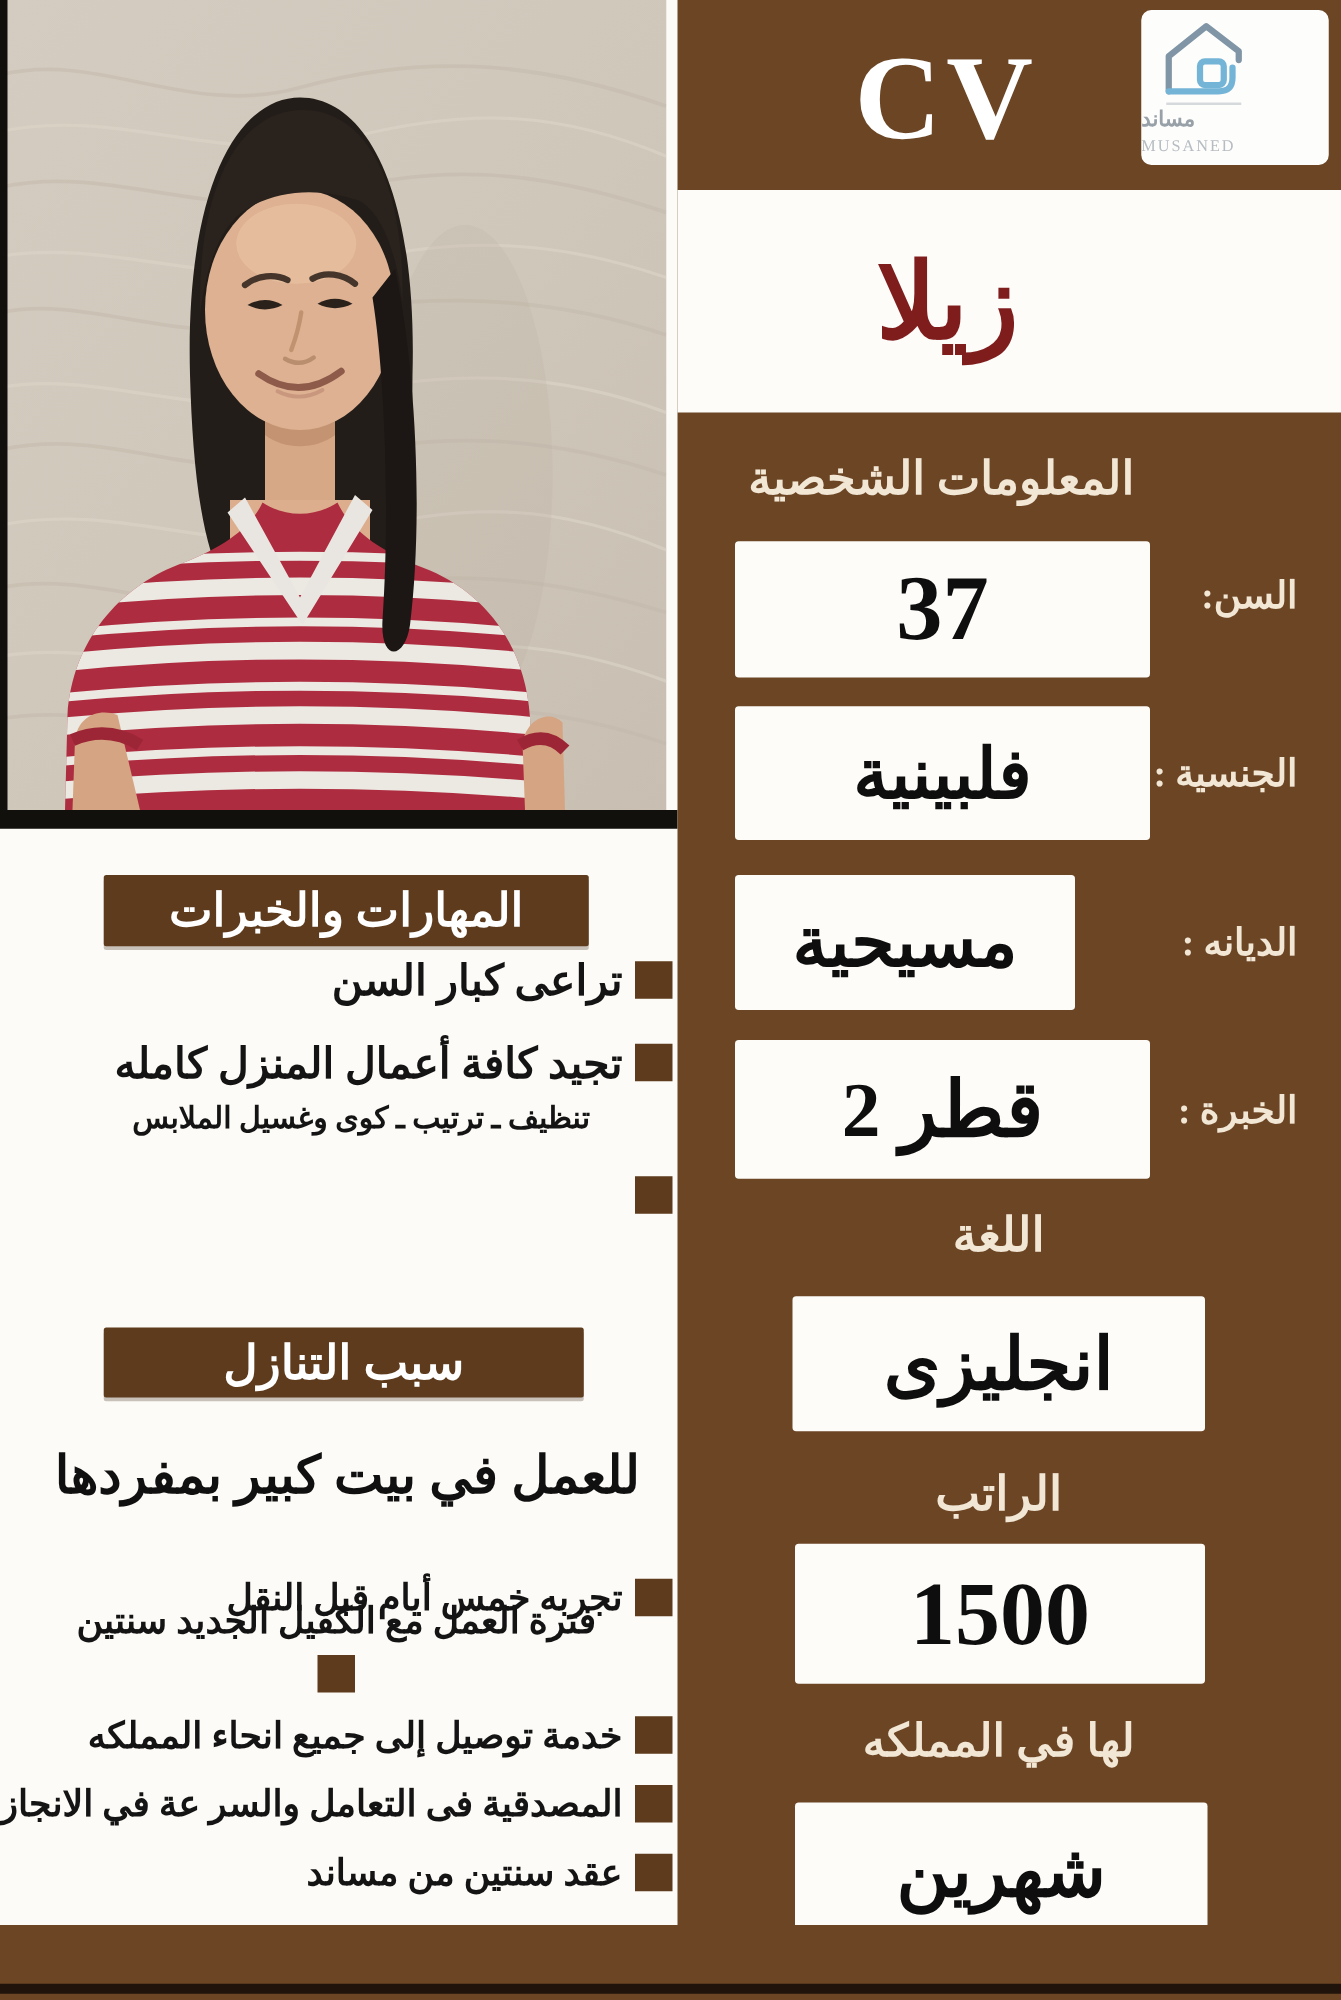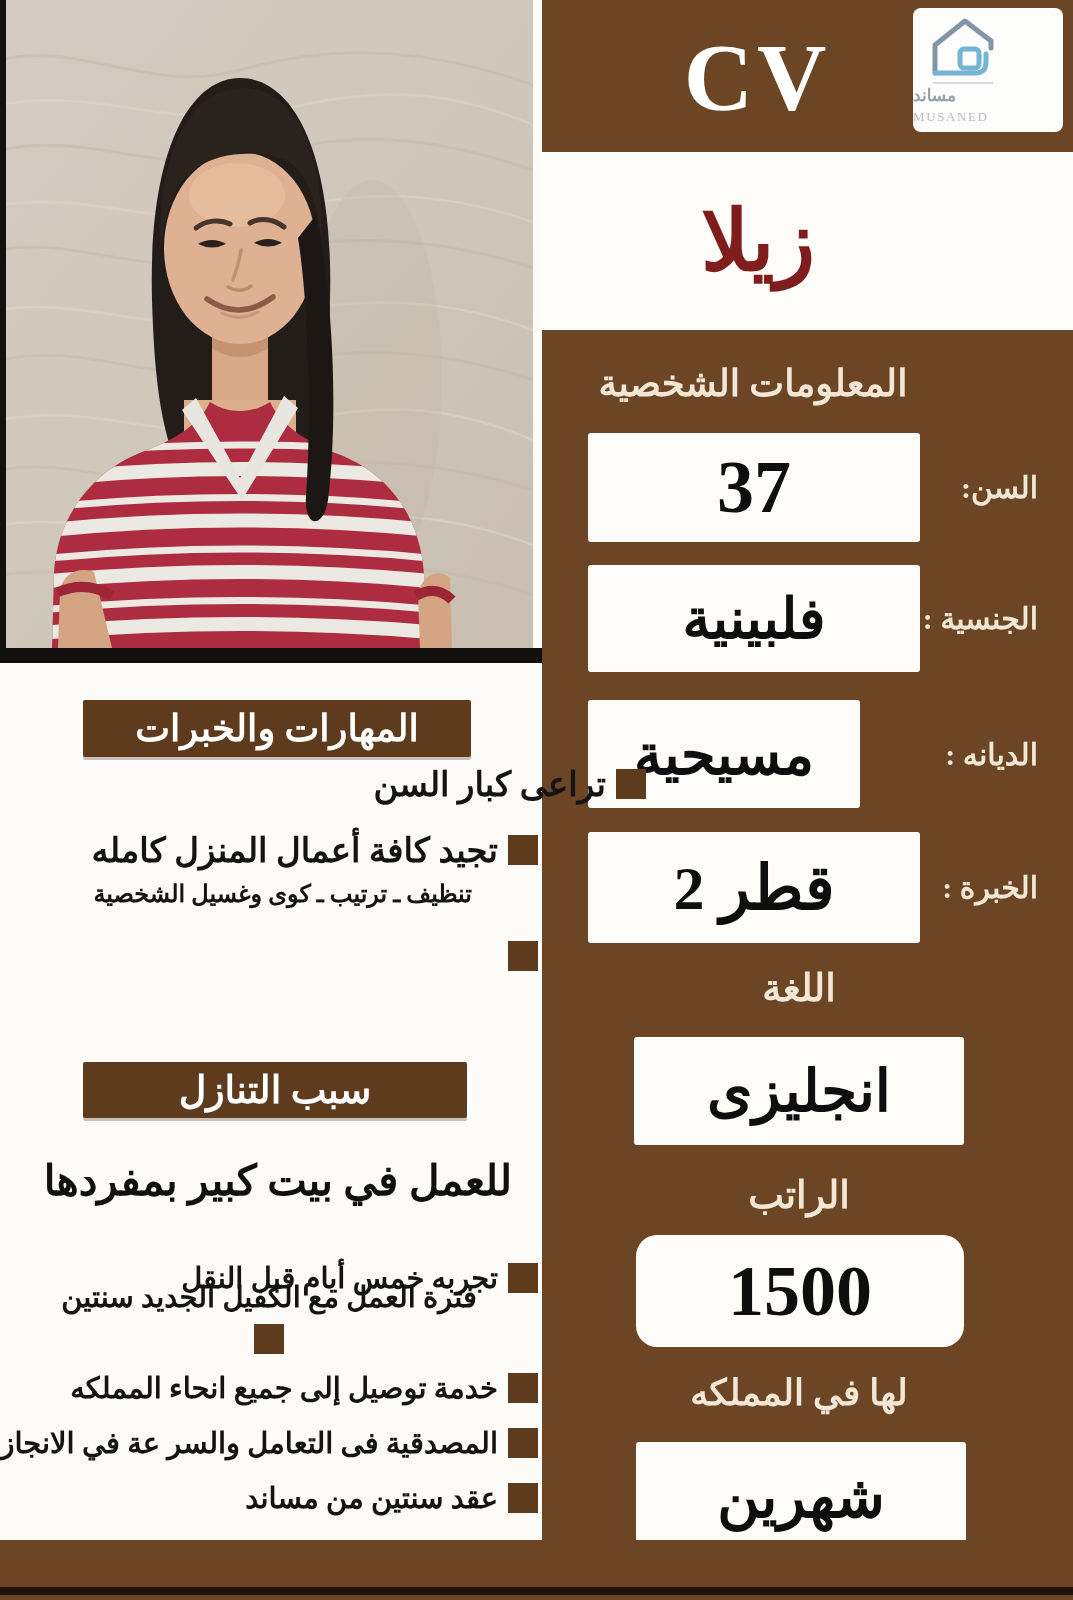--- a/index.html
+++ b/index.html
@@ -163,52 +163,52 @@
     <div class="logo-ar">مساند</div>
     <div class="logo-en">MUSANED</div>
   </div>
 
   <div class="name-strip"></div>
   <div class="applicant-name">زيلا</div>
 
   <div class="ptitle" style="left:542px;top:352px;width:422px;height:62px;font-size:37px;">المعلومات الشخصية</div>
 
   <div class="vbox" style="left:588px;top:433px;width:332px;height:109px;font-size:74px;">37</div>
-  <div class="plabel" style="top:433px;height:109px;text-align:center;">السن:</div>
+  <div class="plabel" style="top:421px;height:109px;text-align:center;">السن:</div>
 
   <div class="vbox" style="left:588px;top:565px;width:332px;height:107px;font-size:56px;">فلبينية</div>
   <div class="plabel" style="top:565px;height:107px;">الجنسية :</div>
 
   <div class="vbox" style="left:588px;top:700px;width:272px;height:108px;font-size:56px;">مسيحية</div>
   <div class="plabel" style="top:700px;height:108px;">الديانه :</div>
 
   <div class="vbox" style="left:588px;top:832px;width:332px;height:111px;font-size:62px;">قطر 2</div>
   <div class="plabel" style="top:832px;height:111px;">الخبرة :</div>
 
   <div class="ptitle" style="left:634px;top:962px;width:330px;height:52px;font-size:38px;">اللغة</div>
   <div class="vbox" style="left:634px;top:1037px;width:330px;height:108px;font-size:58px;">انجليزى</div>
 
   <div class="ptitle" style="left:634px;top:1170px;width:330px;height:50px;font-size:38px;">الراتب</div>
-  <div class="vbox" style="left:636px;top:1235px;width:328px;height:112px;font-size:72px;border-radius:21px;">1500</div>
+  <div class="vbox" style="left:636px;top:1235px;width:328px;height:112px;font-size:72px;">1500</div>
 
   <div class="ptitle" style="left:634px;top:1366px;width:330px;height:54px;font-size:36px;">لها في المملكه</div>
   <div class="vbox" style="left:636px;top:1442px;width:330px;height:110px;font-size:58px;">شهرين</div>
 
   <div class="hdrbar" style="left:83px;top:700px;width:388px;height:57px;font-size:37px;">المهارات والخبرات</div>
 
-  <div class="lrow" style="top:760px;width:646px;height:48px;">
+  <div class="lrow" style="top:760px;width:538px;height:48px;">
     <span class="ltext skill-text">تراعى كبار السن</span>
     <span class="bullet"></span>
   </div>
   <div class="lrow" style="top:824px;width:538px;height:52px;">
     <span class="ltext skill-text">تجيد كافة أعمال المنزل كامله</span>
     <span class="bullet"></span>
   </div>
   <div class="lrow" style="top:874px;width:472px;height:40px;">
-    <span class="ltext note-text">تنظيف ـ ترتيب ـ كوى وغسيل الشخصية</span>
+    <span class="ltext note-text">تنظيف ـ ترتيب ـ كوى وغسيل الملابس</span>
   </div>
   <div class="bullet-solo" style="left:508px;top:941px;"></div>
 
   <div class="hdrbar" style="left:83px;top:1062px;width:384px;height:56px;font-size:38px;">سبب التنازل</div>
   <div class="reason-row" style="top:1146px;height:68px;">
     <span class="reason-text">للعمل  في بيت كبير بمفردها</span>
   </div>
 
   <div class="lrow" style="top:1256px;width:538px;height:44px;">
     <span class="ltext term-text">تجربه خمس أيام قبل النقل</span>

